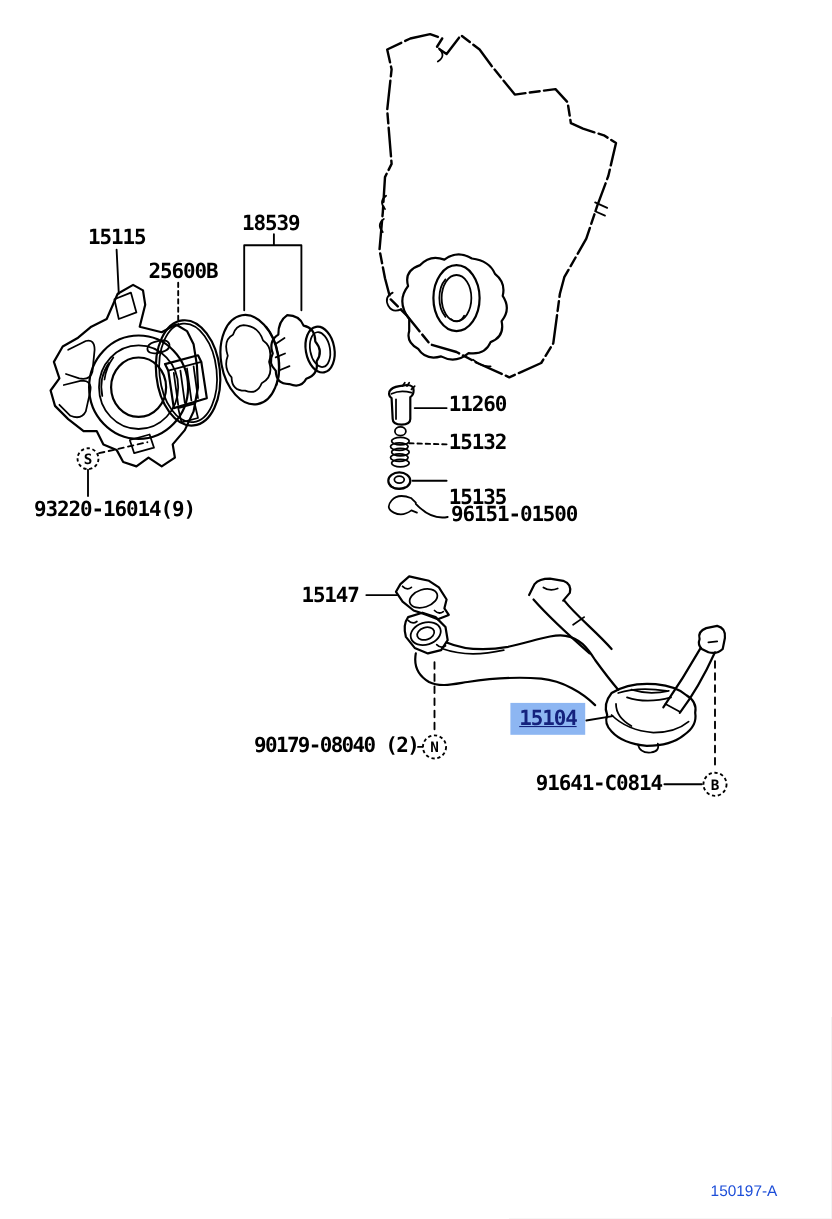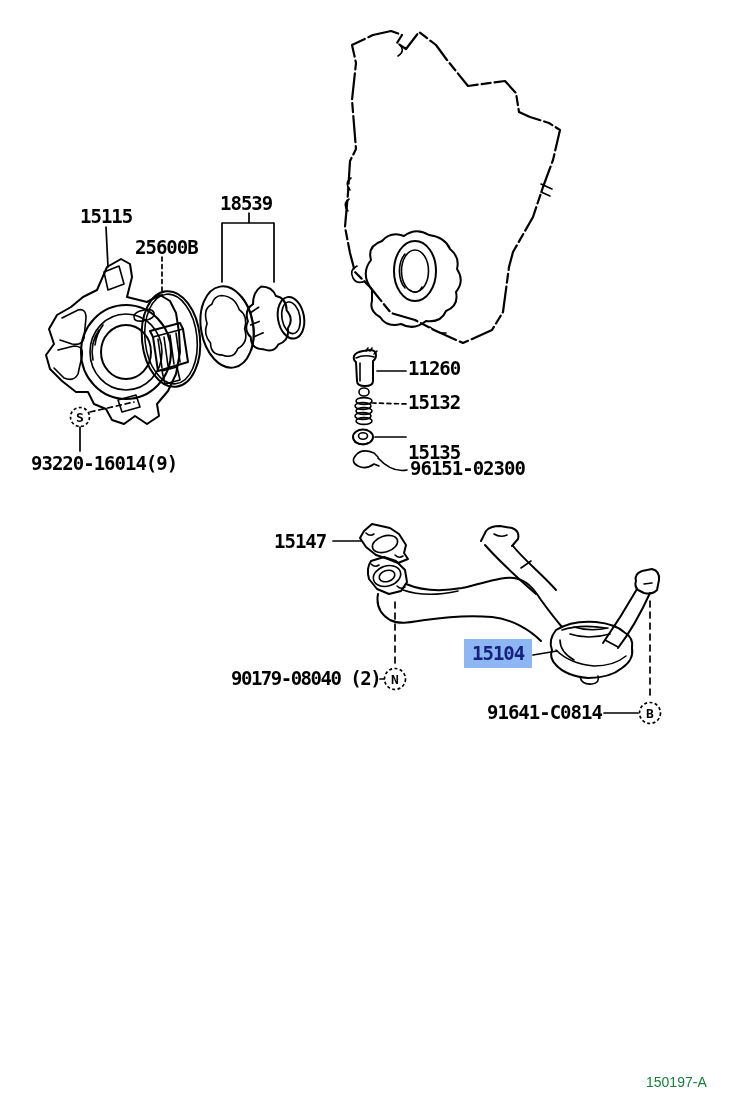--- a/index.html
+++ b/index.html
@@ -25,25 +25,26 @@
     white-space:nowrap;
     line-height:22px;
     cursor:default;
   }
   .plabel.tight{letter-spacing:-1.5px;}
   .plabel.highlight{
     background:var(--highlight-bg);
     color:var(--highlight-text);
     padding:3px 8px 4px 8px;
     line-height:22px;
+    text-decoration:underline;
   }
   .figcode{
     position:absolute;
     font:14px "Liberation Sans", sans-serif;
-    color:#15803d;
+    color:#1d4ed8;
     white-space:nowrap;
   }
   .art{stroke:var(--line);fill:none;stroke-width:2;stroke-linecap:round;stroke-linejoin:round;}
   .thin{stroke-width:1.6;}
   .leader{stroke:var(--line);fill:none;stroke-width:1.7;stroke-linecap:round;}
   .dashlead{stroke-dasharray:6 5;}
   .phantom{stroke-dasharray:26 4 9 4;stroke-width:2.2;}
   .callout-circle{stroke:var(--line);fill:none;stroke-width:1.7;stroke-dasharray:3 2.4;}
   .callout-letter{
     font-family:"DejaVu Sans Mono", monospace;
@@ -209,20 +210,20 @@
     </g>
   </svg>
 
   <div class="plabel" style="left:80px;top:205px">15115</div>
   <div class="plabel" style="left:135px;top:236px">25600B</div>
   <div class="plabel" style="left:220px;top:192px">18539</div>
   <div class="plabel" style="left:31px;top:452px">93220-16014(9)</div>
   <div class="plabel" style="left:408px;top:357px">11260</div>
   <div class="plabel" style="left:408px;top:391px">15132</div>
   <div class="plabel" style="left:408px;top:441px">15135</div>
-  <div class="plabel" style="left:410px;top:457px">96151-02300</div>
+  <div class="plabel" style="left:410px;top:457px">96151-01500</div>
   <div class="plabel" style="left:274px;top:530px">15147</div>
   <div class="plabel highlight" style="left:464px;top:639px">15104</div>
   <div class="plabel tight" style="left:231px;top:667px">90179-08040 (2)</div>
   <div class="plabel" style="left:487px;top:701px">91641-C0814</div>
 
   <div class="figcode" style="left:646px;top:1074px">150197-A</div>
 </div>
 
 </body></html>

